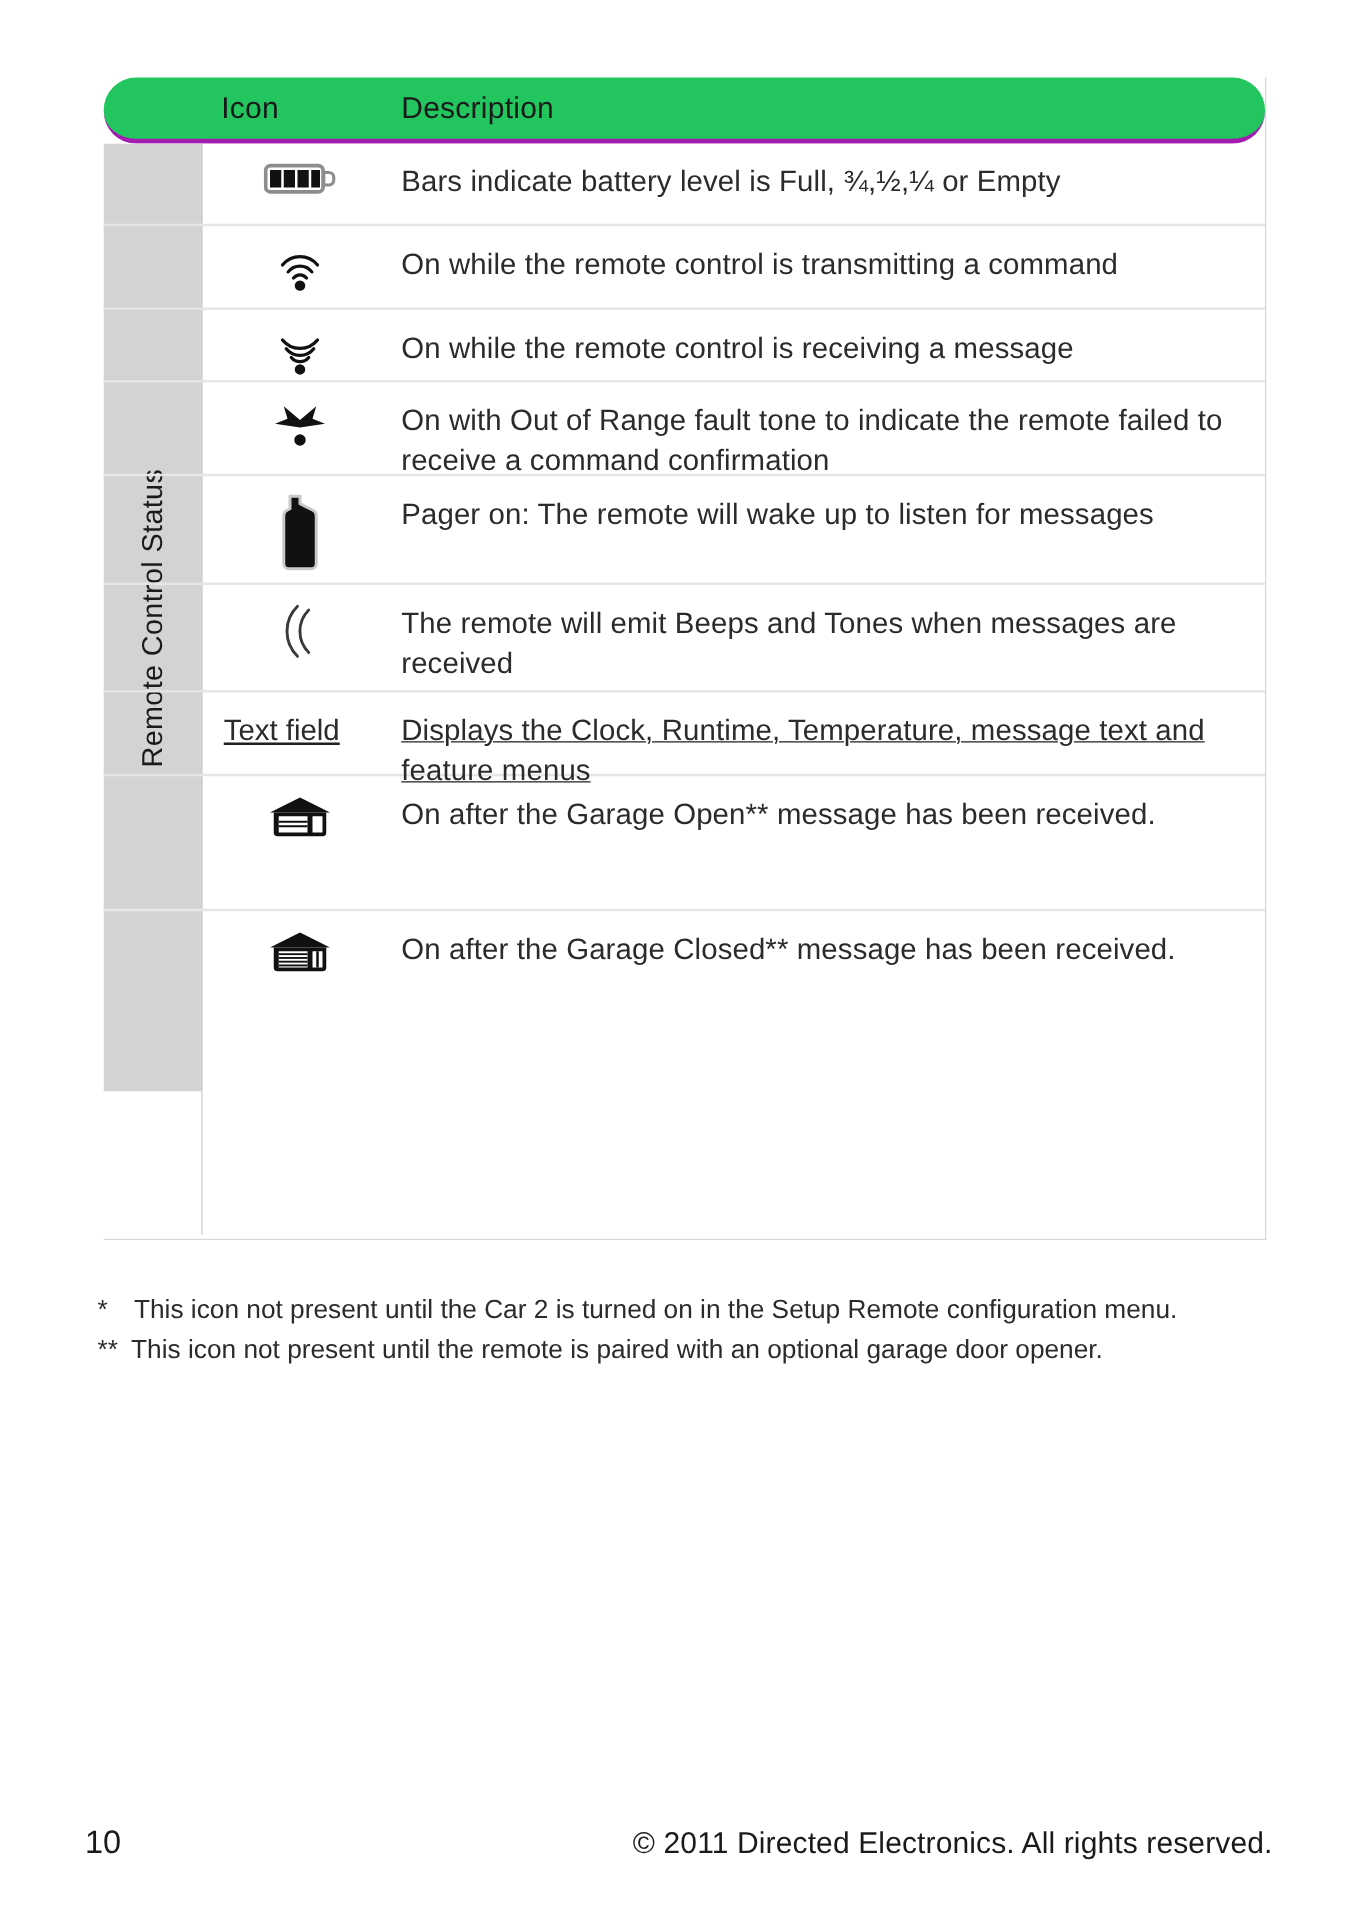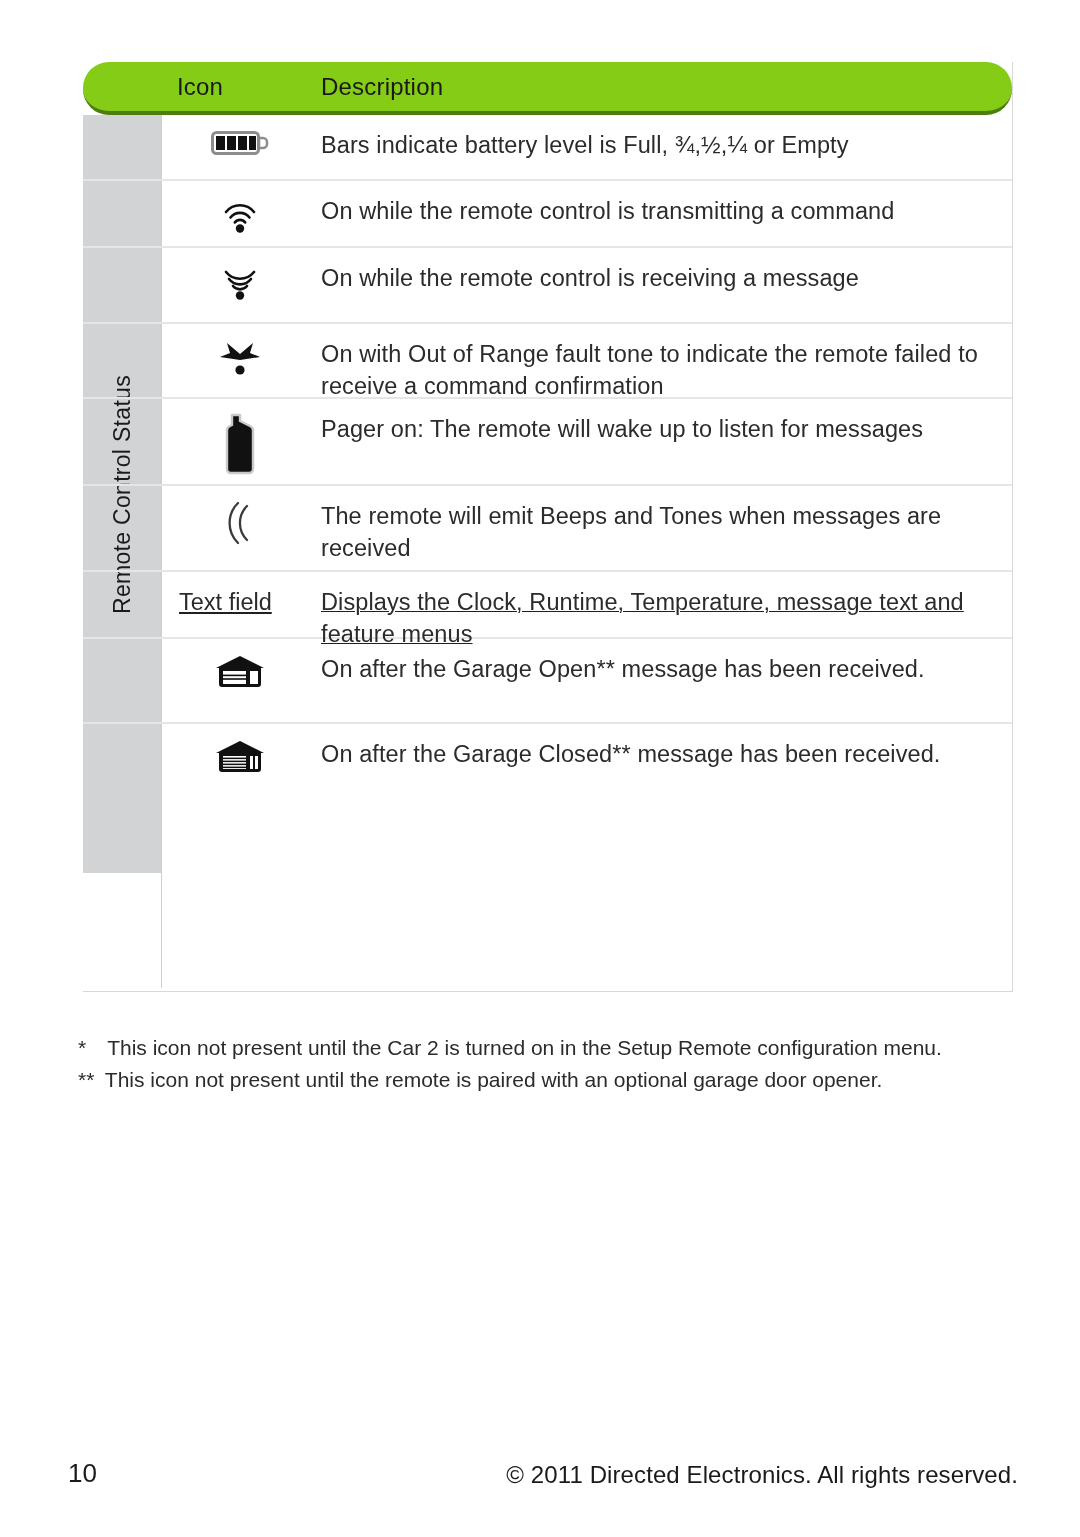--- a/index.html
+++ b/index.html
@@ -24,22 +24,22 @@
     width: 930px;
     height: 930px;
     box-sizing: border-box;
     border-right: 1px solid #d8d8d8;
     border-bottom: 1px solid #d8d8d8;
   }
 
   .thead {
     display: flex;
     height: 53px;
-    background: #84cc16;
-    border-bottom: 4px solid #4d7c0f;
+    background: #22c55e;
+    border-bottom: 4px solid #a21caf;
     box-sizing: border-box;
     border-radius: 26px;
   }
   .th-spacer {
     width: 79px;
     flex: 0 0 79px;
   }
   .th-icon {
     width: 156px;
     flex: 0 0 156px;
@@ -143,28 +143,28 @@
   }
   .cell-icon.text-mode {
     justify-content: flex-start;
     padding-left: 17px;
     padding-top: 14px;
   }
 
   
   .h-battery  { height: 66px; }
   .h-tx       { height: 67px; }
-  .h-rx       { height: 76px; }
+  .h-rx       { height: 58px; }
   .h-oor      { height: 75px; }
   .h-pageron  { height: 87px; }
   .h-pageroff { height: 87px; }
   .h-vibrate  { height: 87px; }
   .h-beeps    { height: 86px; }
   .h-textfield{ height: 67px; text-decoration: underline; }
-  .h-garopen  { height: 85px; }
+  .h-garopen  { height: 108px; }
   .h-garclose { height: 84px; }
 
   
   .ic { display: block; }
 
   
   .footnotes {
     position: absolute;
     left: 78px;
     top: 1032px;

